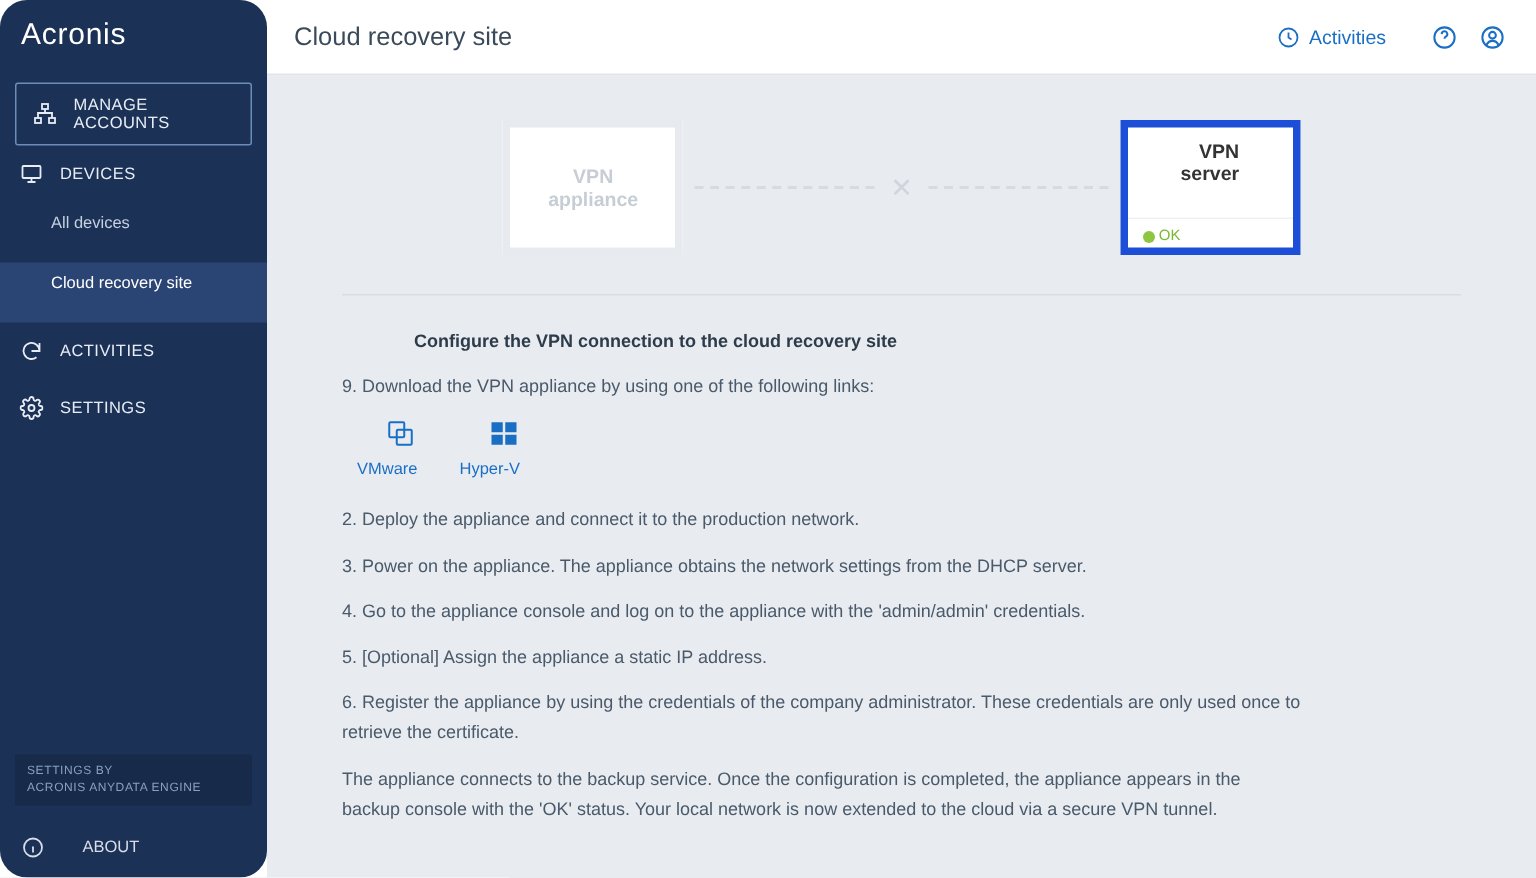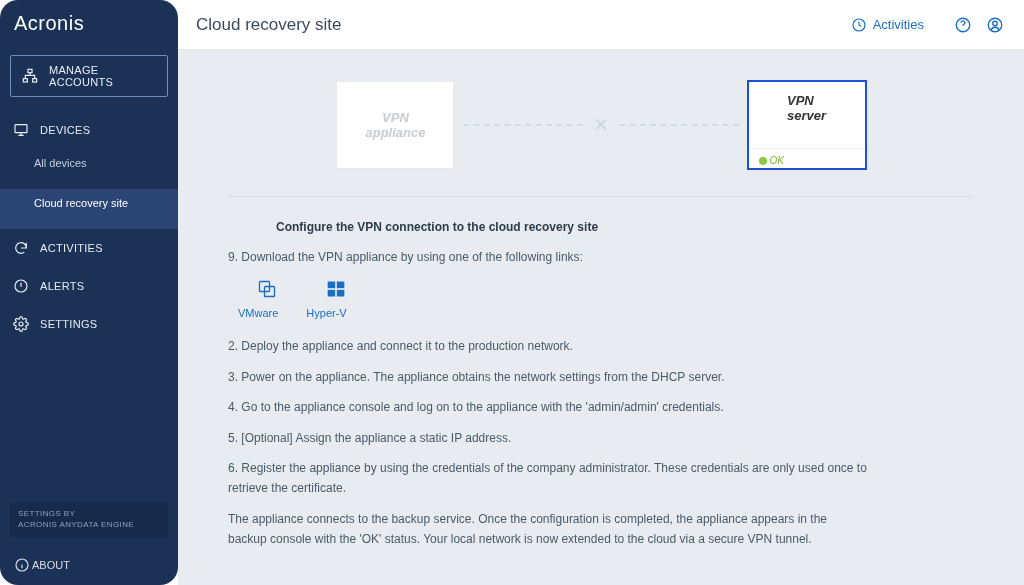--- a/index.html
+++ b/index.html
@@ -5,38 +5,38 @@
 * { box-sizing: border-box; margin: 0; padding: 0; }
 html, body { width: 1024px; height: 585px; font-family: -apple-system, "Segoe UI", Arial, sans-serif; overflow: hidden; }
 .app { display: flex; width: 100%; height: 100%; }
 
 
 .sidebar { width: 178px; background: #1b3156; color: #d7dde7; display: flex; flex-direction: column; font-size: 12px; border-radius: 18px; }
 .brand { padding: 12px 14px 16px; font-size: 20px; font-weight: 400; letter-spacing: 0.5px; color: #fff; }
 .nav { flex: 1; }
 .nav-btn { display: flex; align-items: center; gap: 10px; padding: 10px 12px; cursor: pointer; color: #e8edf5; text-transform: uppercase; font-size: 11px; letter-spacing: 0.3px; }
 .nav-btn .ic { width: 18px; height: 18px; display: inline-flex; align-items: center; justify-content: center; flex-shrink: 0; }
-.nav-btn.boxed { border: 1px solid #6b8db8; margin: 4px 10px 14px; padding: 8px 10px; border-radius: 2px; }
+.nav-btn.boxed { border: 1px solid #6b8db8; margin: 4px 10px 0; padding: 8px 10px; border-radius: 2px; }
 .nav-sub { padding: 8px 12px 20px 34px; font-size: 11px; color: #c5d0e0; cursor: pointer; text-transform: none; }
 .nav-sub.active { background: #2a4573; color: #fff; }
 .powered { margin: 8px 10px; padding: 6px 8px; background: #172a49; font-size: 8px; line-height: 1.35; color: #8aa0bf; letter-spacing: 0.4px; }
-.about { display: flex; align-items: center; gap: 2px; padding: 12px 14px; font-size: 11px; text-transform: uppercase; cursor: pointer; color: #d7dde7; }
+.about { display: flex; align-items: center; gap: 25px; padding: 12px 14px; font-size: 11px; text-transform: uppercase; cursor: pointer; color: #d7dde7; }
 
 
 .main { flex: 1; display: flex; flex-direction: column; background: #e8ecf1; }
 .header { height: 50px; background: #fff; display: flex; align-items: center; padding: 0 18px; border-bottom: 1px solid #e1e5ea; }
 .header-title { font-size: 17px; color: #3b4a5a; }
 .header-spacer { flex: 1; }
 .hdr-link { display: inline-flex; align-items: center; gap: 6px; color: #1a6fc4; font-size: 13px; margin-right: 18px; cursor: pointer; }
 .hdr-ic { width: 22px; height: 22px; display: inline-flex; align-items: center; justify-content: center; color: #1a6fc4; margin-left: 10px; cursor: pointer; }
 
 
 .content { flex: 1; overflow: auto; padding: 30px 50px; }
 .diagram { display: flex; align-items: stretch; justify-content: center; gap: 0; margin-bottom: 26px; }
-.dbox { width: 120px; min-height: 90px; background: #fff; border: 2px solid #1d4ed8; display: flex; flex-direction: column; align-items: center; justify-content: center; text-align: left; font-size: 13px; font-weight: 700; color: #333; font-style: italic; }
+.dbox { width: 120px; min-height: 90px; background: #fff; border: 5px solid #1d4ed8; display: flex; flex-direction: column; align-items: center; justify-content: center; text-align: right; font-size: 13px; font-weight: 700; color: #333; }
 .dbox.faded { color: #c7cdd5; border-color: #e7eaee; }
 .dbox .status { font-size: 10px; font-weight: 400; color: #7ab82e; margin-top: 14px; display: flex; align-items: center; gap: 3px; border-top: 1px solid #eef1f4; width: 100%; justify-content: flex-start; padding: 6px 10px 2px; }
 .dbox .status .dot { width: 8px; height: 8px; background: #8ec641; border-radius: 50%; display: inline-block; }
 .dline { display: flex; align-items: center; padding: 0 8px; }
 .dline .dash { width: 120px; border-top: 2px dashed #d6dbe1; }
 .dline .x { color: #cfd5dc; font-size: 18px; padding: 0 10px; }
 .divider { border-top: 1px solid #d8dde3; margin: 0 0 20px; }
 
 .instr { max-width: 640px; font-size: 12px; color: #4a5a6a; line-height: 1.7; }
 .instr .lead { font-weight: 700; color: #2d3b4a; margin-bottom: 10px; margin-left: 48px; }
@@ -82,29 +82,20 @@
 
       <div class="nav-btn">
         <span class="ic">
           <svg viewBox="0 0 24 24" width="16" height="16" fill="none" stroke="currentColor" stroke-width="1.8">
               <path d="M20 12a8 8 0 1 0-3 6.2M20 4v8h-8"></path>
             </svg>
         </span>
         <span>ACTIVITIES</span>
       </div>
 
-      <div class="nav-btn">
-        <span class="ic">
-          <svg viewBox="0 0 24 24" width="16" height="16" fill="none" stroke="currentColor" stroke-width="1.8">
-              <circle cx="12" cy="12" r="9"></circle>
-              <path d="M12 7v6M12 17h.01"></path>
-            </svg>
-        </span>
-        <span>ALERTS</span>
-      </div>
 
       <div class="nav-btn">
         <span class="ic">
           <svg viewBox="0 0 24 24" width="16" height="16" fill="none" stroke="currentColor" stroke-width="1.8">
               <circle cx="12" cy="12" r="3"></circle>
               <path d="M19.4 15a1.7 1.7 0 0 0 .34 1.87l.06.06a2 2 0 1 1-2.83 2.83l-.06-.06a1.7 1.7 0 0 0-1.87-.34 1.7 1.7 0 0 0-1 1.56V21a2 2 0 1 1-4 0v-.09a1.7 1.7 0 0 0-1-1.56 1.7 1.7 0 0 0-1.87.34l-.06.06a2 2 0 1 1-2.83-2.83l.06-.06a1.7 1.7 0 0 0 .34-1.87 1.7 1.7 0 0 0-1.56-1H3a2 2 0 1 1 0-4h.09a1.7 1.7 0 0 0 1.56-1 1.7 1.7 0 0 0-.34-1.87l-.06-.06a2 2 0 1 1 2.83-2.83l.06.06a1.7 1.7 0 0 0 1.87.34H9a1.7 1.7 0 0 0 1-1.56V3a2 2 0 1 1 4 0v.09a1.7 1.7 0 0 0 1 1.56 1.7 1.7 0 0 0 1.87-.34l.06-.06a2 2 0 1 1 2.83 2.83l-.06.06a1.7 1.7 0 0 0-.34 1.87V9a1.7 1.7 0 0 0 1.56 1H21a2 2 0 1 1 0 4h-.09a1.7 1.7 0 0 0-1.56 1z"></path>
             </svg>
         </span>
         <span>SETTINGS</span>
       </div>

